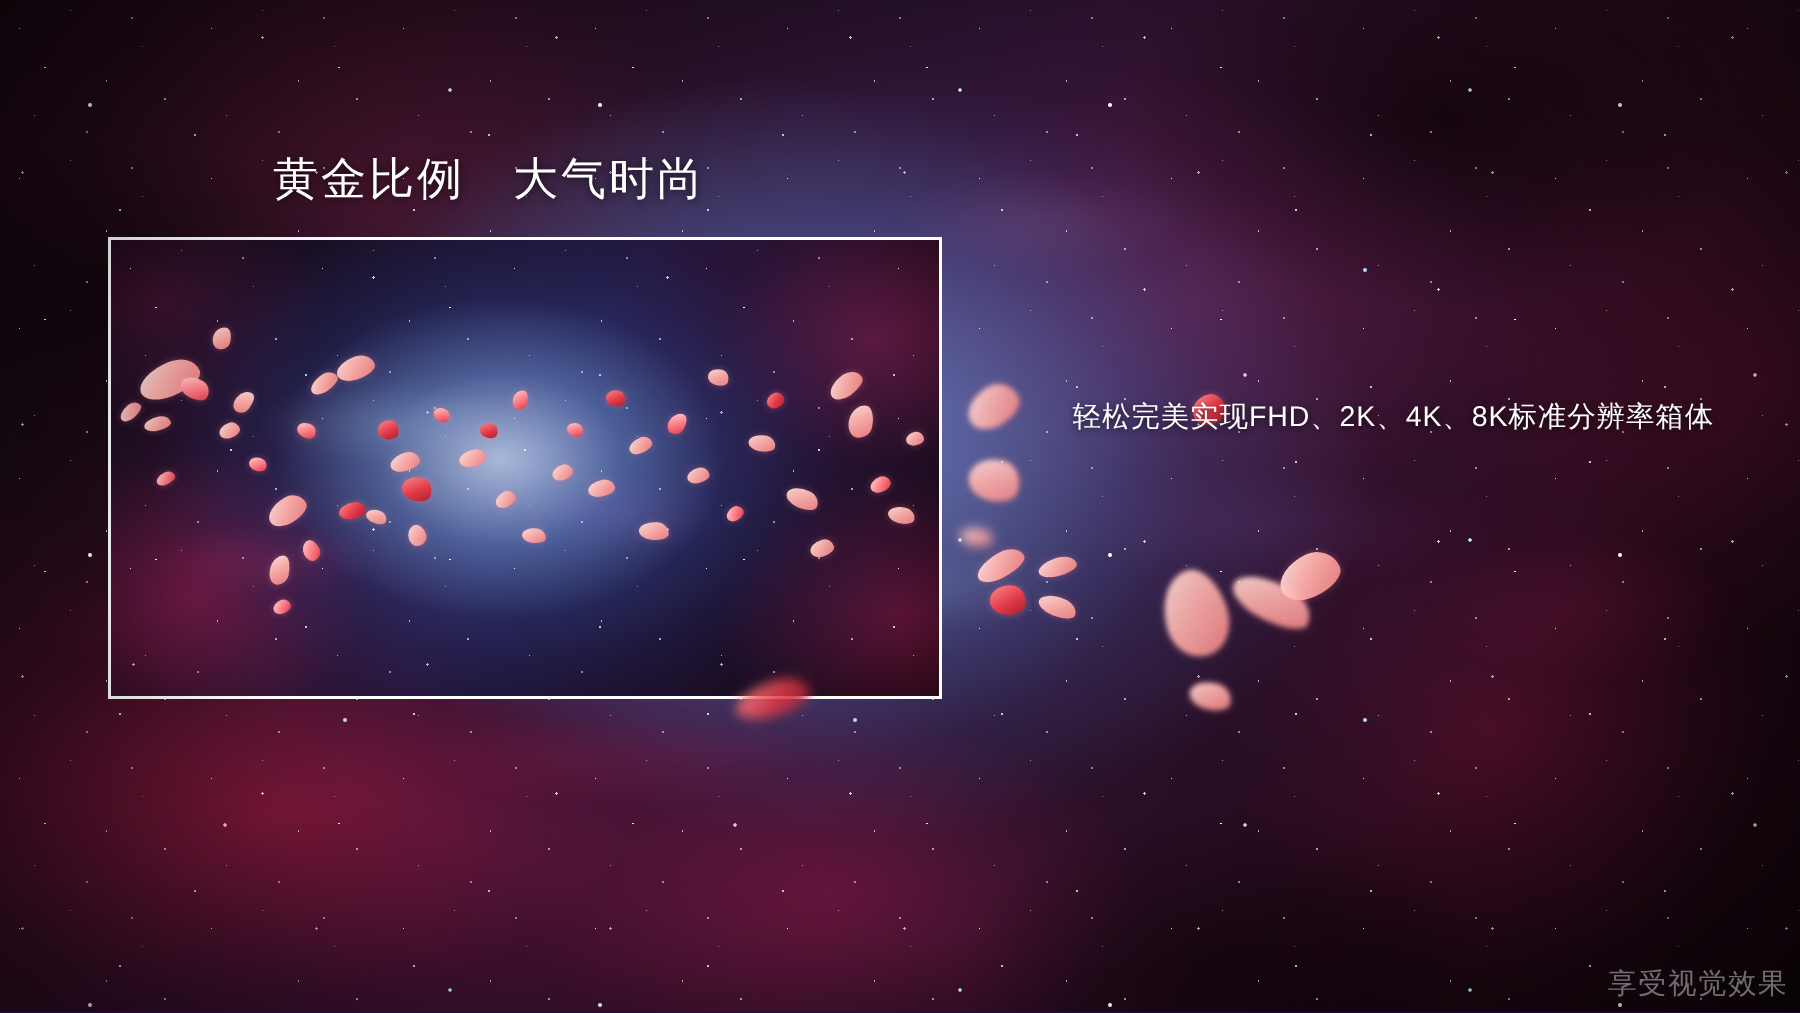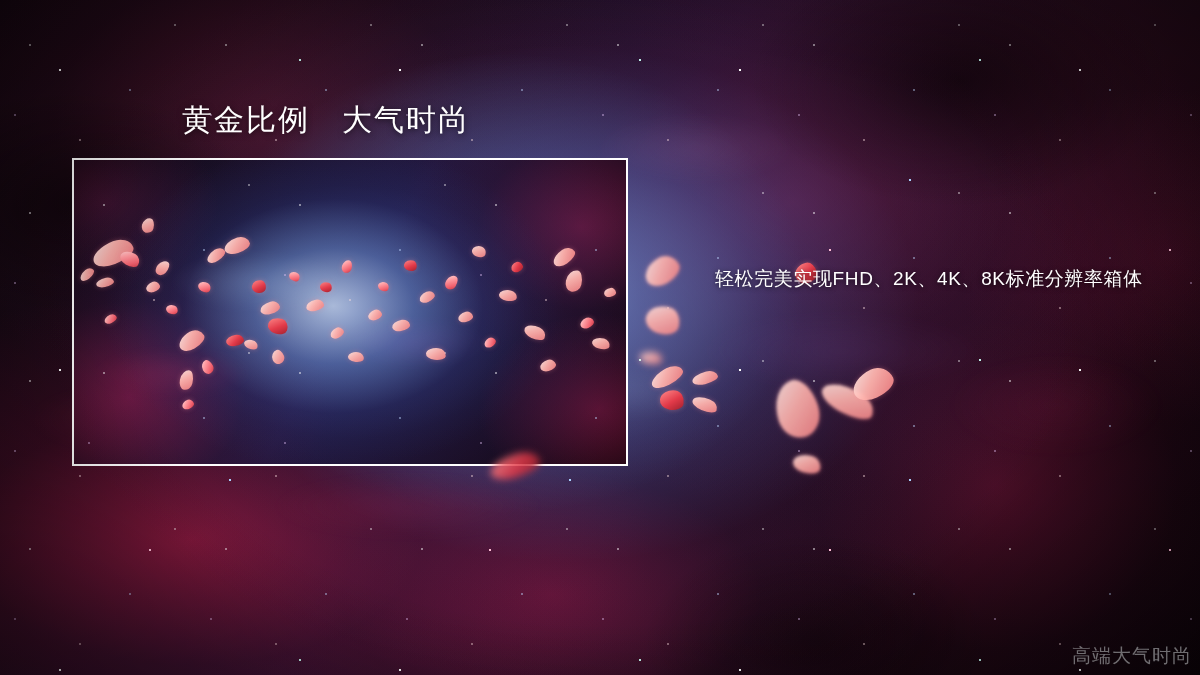--- a/index.html
+++ b/index.html
@@ -245,14 +245,14 @@
   <div class="petal soft blur2" style="left:640px; top:352px; width:22px; height:12px; transform:rotate(10deg);"></div>
 
   <div class="vignette"></div>
 
   <div id="title">黄金比例　大气时尚</div>
 
   <div id="body-text">
     <div class="body-line">轻松完美实现FHD、2K、4K、8K标准分辨率箱体</div>
   </div>
 
-  <div id="watermark">高端大气时尚</div>
+  <div id="watermark">享受视觉效果</div>
 </div>
 
 </body></html>

